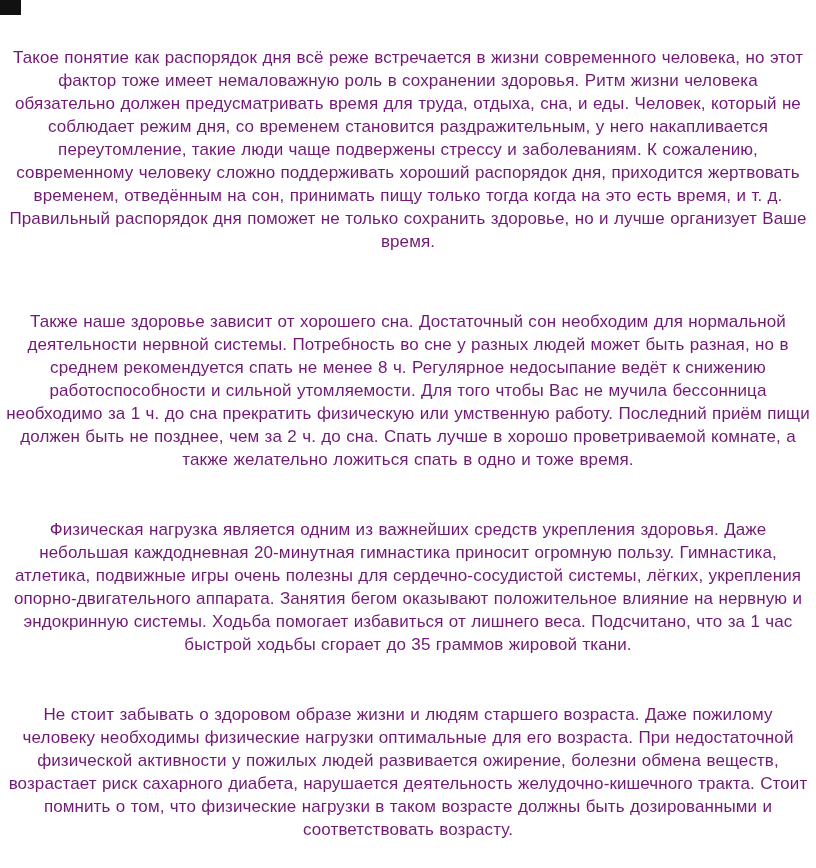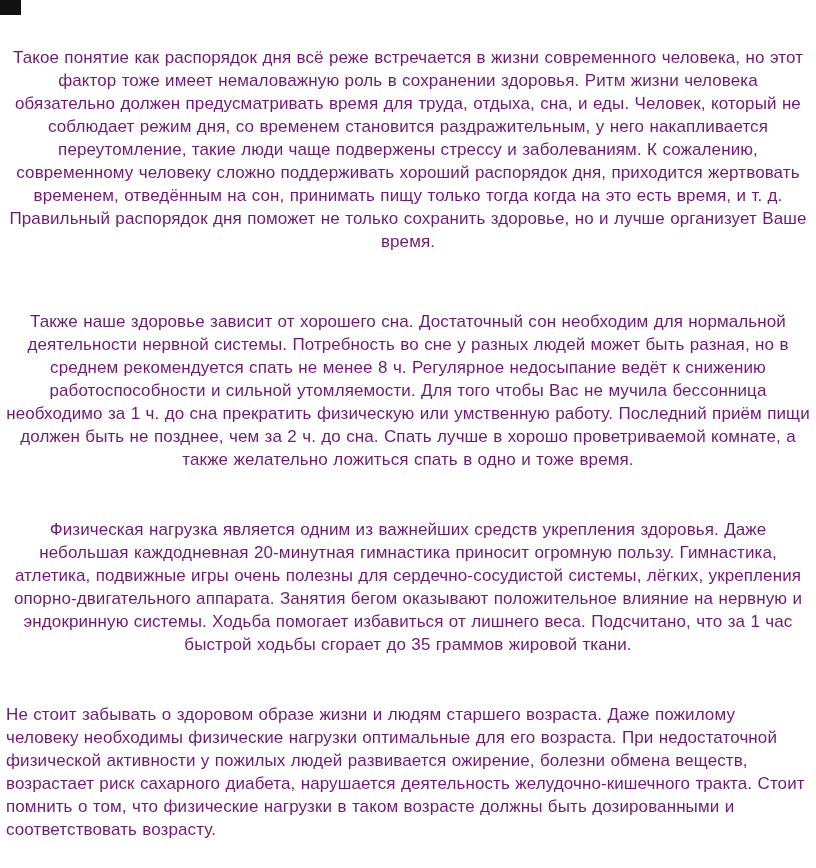--- a/index.html
+++ b/index.html
@@ -31,21 +31,21 @@
     right: 6px;
   }
   .para {
     margin: 0;
     font-size: 17px;
     line-height: 23px;
     letter-spacing: 0.1px;
     word-spacing: 0.5px;
   }
   .para.center { text-align: center; }
-  .para.left   { text-align: left; }
+  .para.left   { text-align: center; }
   .gap-lg { margin-bottom: 57px; }
   .gap-md { margin-bottom: 47px; }
 </style>
 </head>
 <body>
 
 <div class="page">
   <div class="corner-mark"></div>
   <div class="text-block">
     <p class="para center gap-lg">Такое понятие как распорядок дня всё реже встречается в жизни современного человека, но этот фактор тоже имеет немаловажную роль в сохранении здоровья. Ритм жизни человека обязательно должен предусматривать время для труда, отдыха, сна, и еды. Человек, который не соблюдает режим дня, со временем становится раздражительным, у него накапливается переутомление, такие люди чаще подвержены стрессу и заболеваниям. К сожалению, современному человеку сложно поддерживать хороший распорядок дня, приходится жертвовать временем, отведённым на сон, принимать пищу только тогда когда на это есть время, и т. д. Правильный распорядок дня поможет не только сохранить здоровье, но и лучше организует Ваше время.</p>

